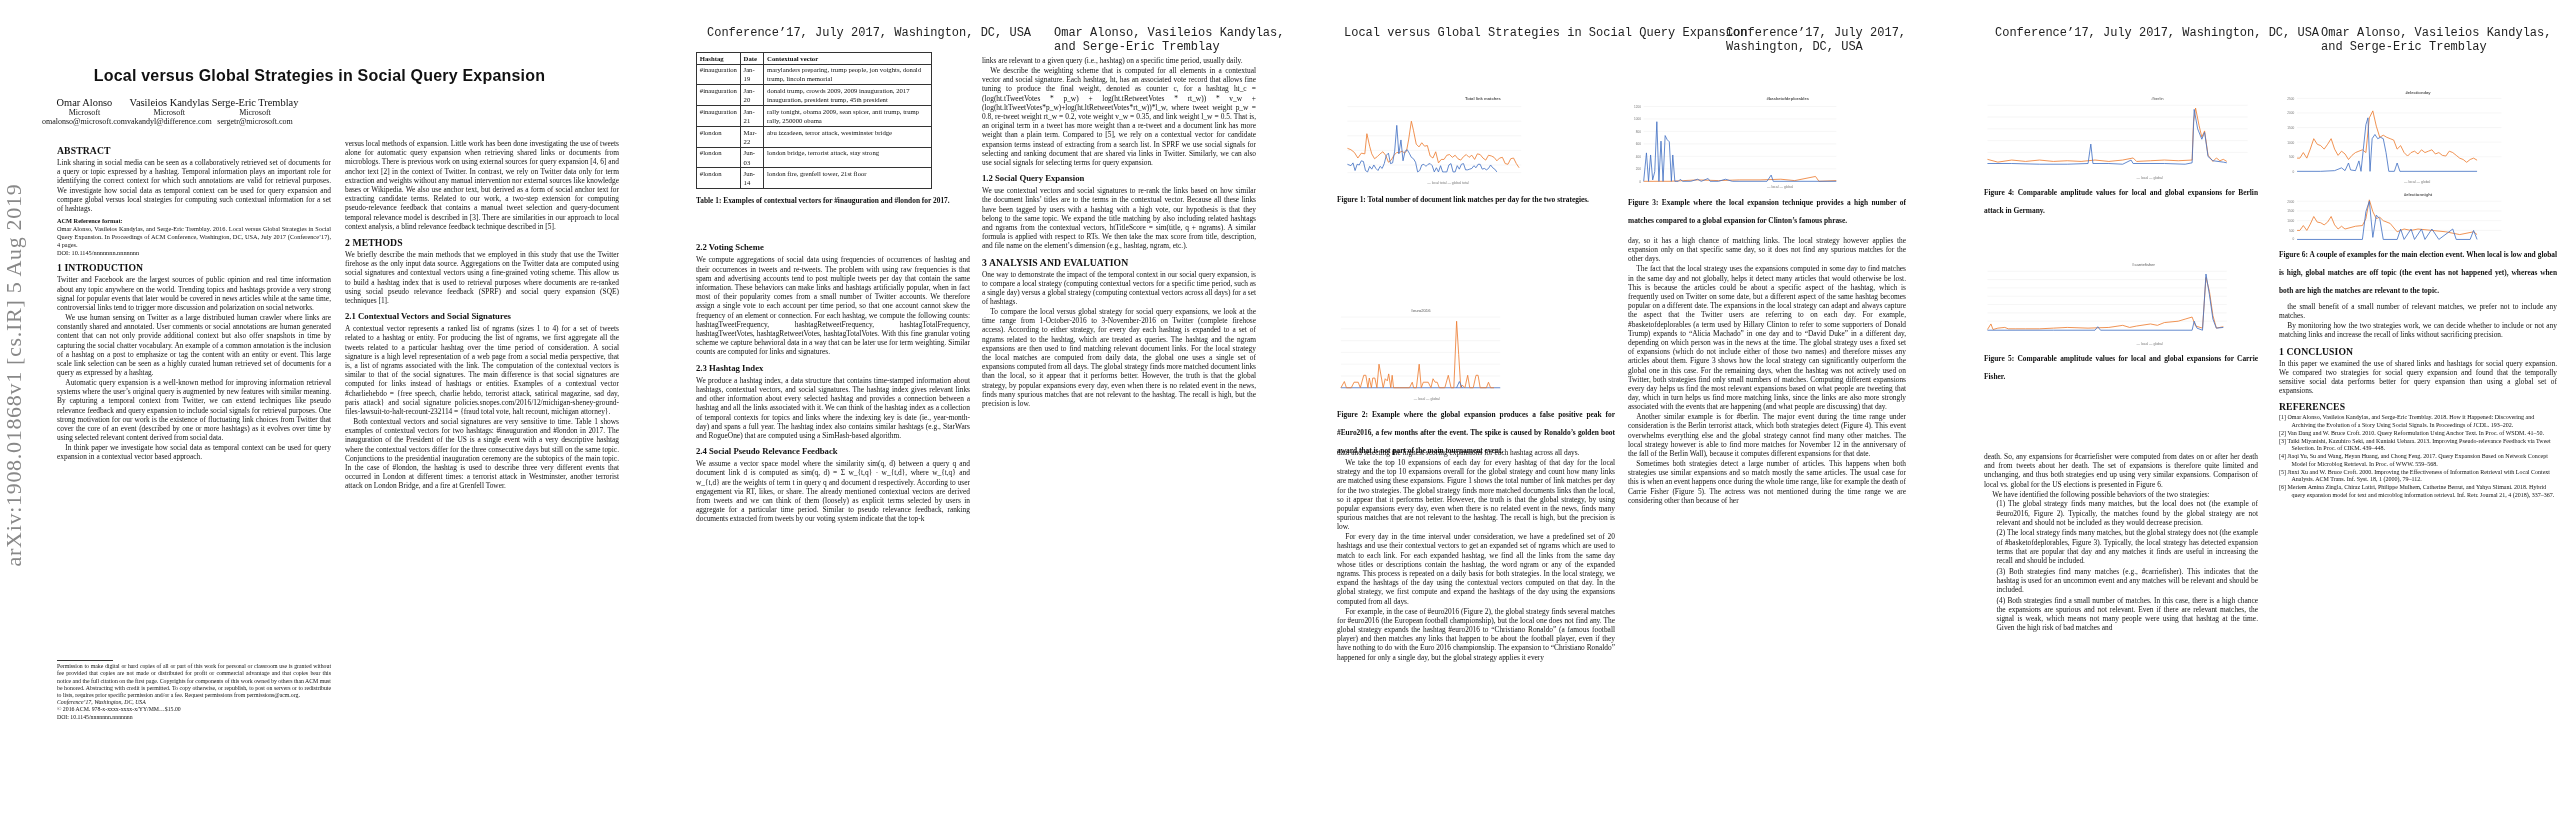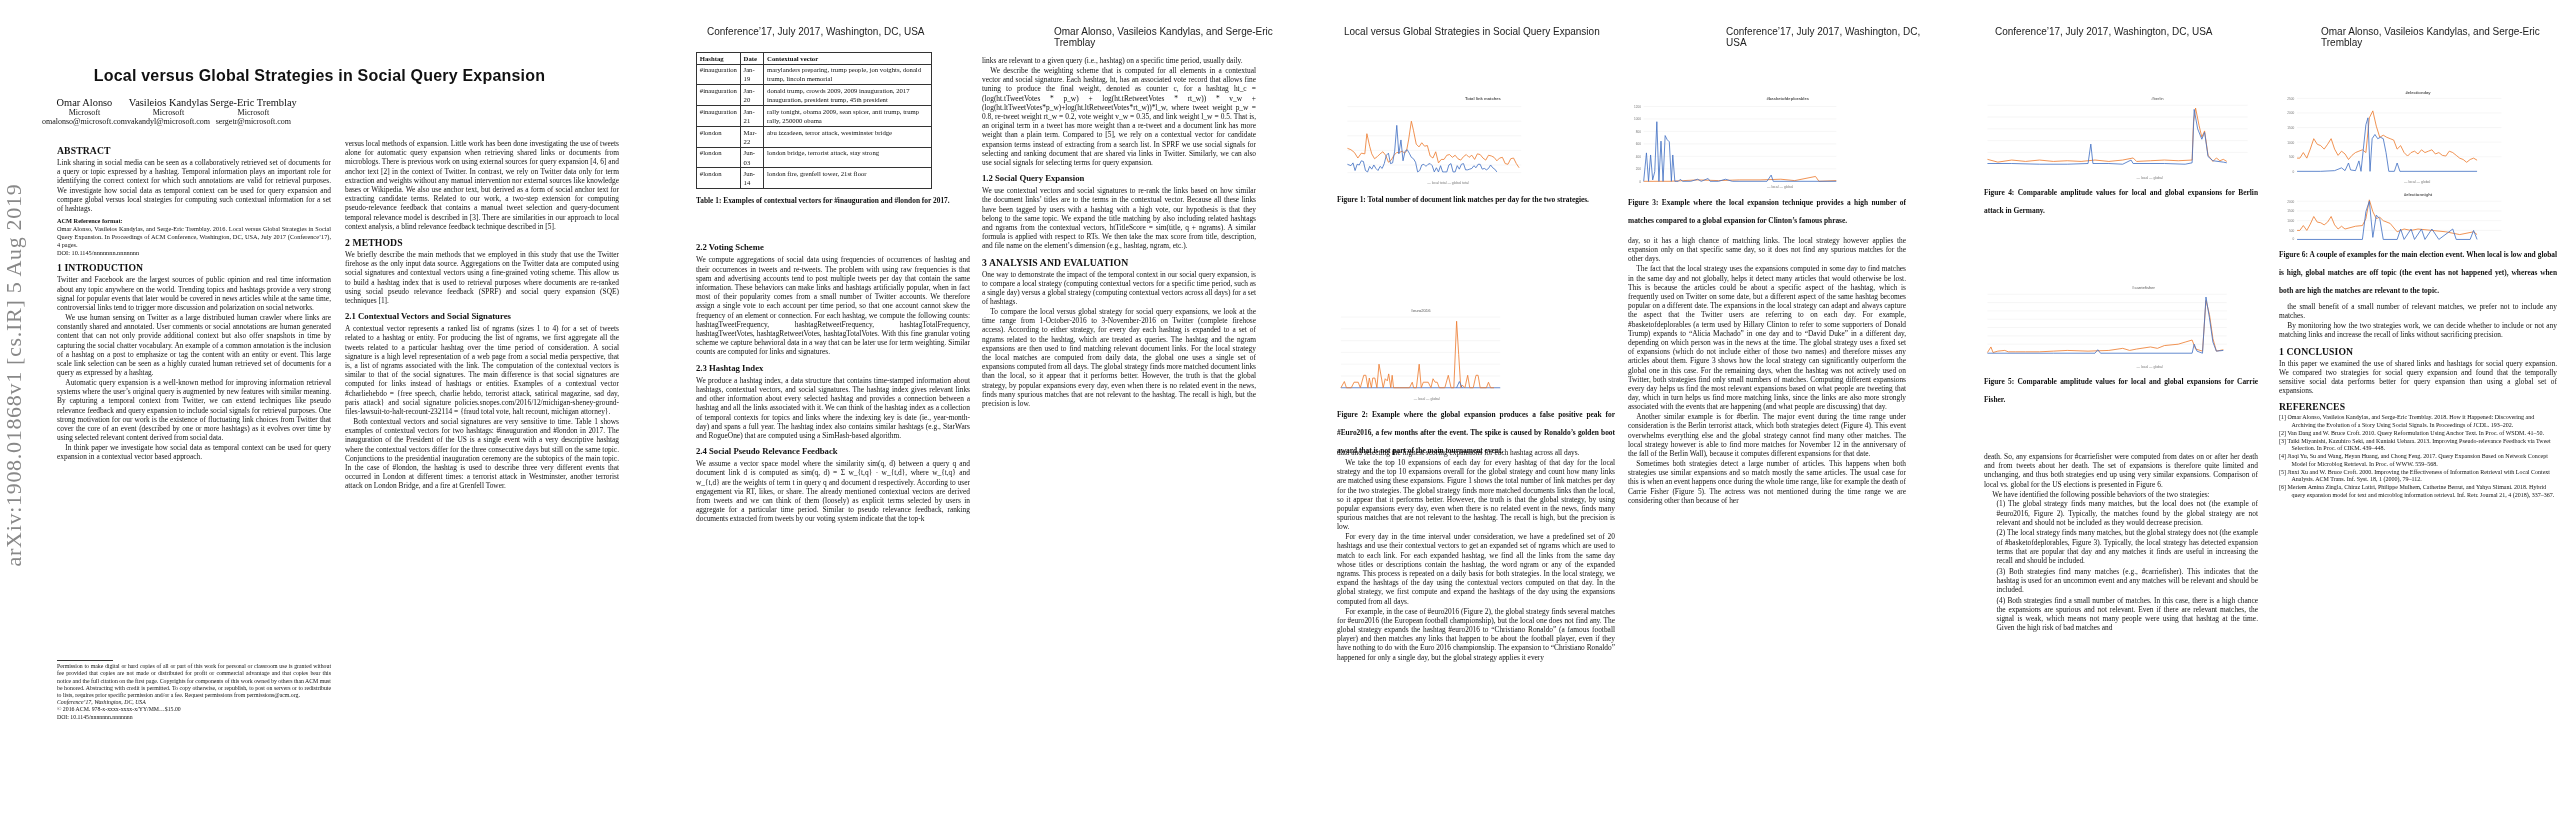--- a/index.html
+++ b/index.html
@@ -1,20 +1,20 @@
 <!DOCTYPE html>
 <html style="font-size:11px"><head>
 <meta charset="utf-8">
 <style>
 *{box-sizing:border-box;margin:0;padding:0}
 html,body{width:2576px;height:834px;background:#fff;overflow:hidden}
 body{font-family:"Liberation Serif","DejaVu Serif",serif;color:#111;position:relative}
 .page{position:absolute;top:0;height:834px;width:644px;background:#fff}
 .p1{left:0}.p2{left:644px}.p3{left:1288px}.p4{left:1932px}
-.running{position:absolute;top:26.4px;font-family:Liberation Sans, sans-serif;font-size:10px;color:#222}
+.running{position:absolute;top:26.4px;font-family:Liberation Mono, monospace;font-size:12px;color:#222}
 .col{position:absolute;width:274px;font-size:7.4px;line-height:9.2px;text-align:justify}
 .col p{text-indent:8.3px;margin-bottom:0.7px}
 .col p.ni{text-indent:0}
 h1.title{position:absolute;left:21px;width:597px;top:67px;text-align:center;font-family:"Liberation Sans","DejaVu Sans",sans-serif;font-weight:bold;font-size:16px;letter-spacing:0.2px}
 .authors{position:absolute;top:97px;left:42px;width:556px;display:flex;justify-content:flex-start;text-align:center}
 .author .n{font-size:10.4px}
 .author .a,.author .e{font-size:8px}
 h2{font-size:9.7px;font-weight:bold;margin:7px 0 2.8px;text-indent:0;letter-spacing:0.1px}
 h3{font-size:8.7px;font-weight:bold;margin:7px 0 2.8px}
 .arxiv{position:absolute;left:2.8px;top:97px;width:23.6px;height:556px;display:flex;align-items:center;justify-content:center}
@@ -40,21 +40,21 @@
   <h1 class="title">Local versus Global Strategies in Social Query Expansion</h1>
   <div class="authors">
     <div class="author">
       <div class="n">Omar Alonso</div>
       <div class="a">Microsoft</div>
       <div class="e">omalonso@microsoft.com</div>
     </div>
     <div class="author">
       <div class="n">Vasileios Kandylas</div>
       <div class="a">Microsoft</div>
-      <div class="e">vakandyl@microsoft.com</div>
+      <div class="e">vakandyl@difference.com</div>
     </div>
     <div class="author">
       <div class="n">Serge-Eric Tremblay</div>
       <div class="a">Microsoft</div>
       <div class="e">sergetr@microsoft.com</div>
     </div>
   </div>
 
   <div class="col" style="left:57px;top:139px">
     <h2>ABSTRACT</h2>
@@ -254,21 +254,21 @@
           <line x1="5" y1="67" x2="380" y2="67"></line>
           <line x1="5" y1="84" x2="380" y2="84"></line>
       </g>
       <polyline fill="none" stroke="#ED7D31" stroke-width="1.2" points="5,94 20,98 40,95 60,97 80,95 100,97 120,96 140,97 160,95 180,97 200,95 215,92 220,97 240,96 260,95 280,96 300,95 302,40 305,20 310,45 314,62 318,53 323,88 330,97 335,92 340,96 345,94 350,97"></polyline>
       <polyline fill="none" stroke="#4472C4" stroke-width="1.2" points="5,100 40,100 80,101 120,101 150,100 154,72 157,100 180,100 200,101 212,95 215,100 260,100 290,101 300,99 303,22 308,50 314,65 318,55 323,90 330,96 345,98 350,99"></polyline>
       <text x="220" y="122" font-size="5" fill="#777" font-family="Liberation Sans, sans-serif">— local  — global</text>
     </svg>
     <div class="caption" style="width:274px">Figure 4: Comparable amplitude values for local and global expansions for Berlin attack in Germany.</div>
   </div>
 
-  <div class="fig" style="left:52px;top:283px;width:274px">
+  <div class="fig" style="left:52px;top:260px;width:274px">
     <svg width="274" height="87" viewBox="0 0 395 125">
       <text x="230" y="9" font-size="6" text-anchor="middle" fill="#555" font-family="Liberation Sans, sans-serif">#carriefisher</text>
       <g stroke="#eee" stroke-width="0.8">
         <line x1="5" y1="16" x2="350" y2="16"></line>
           <line x1="5" y1="28" x2="350" y2="28"></line>
           <line x1="5" y1="40" x2="350" y2="40"></line>
           <line x1="5" y1="52" x2="350" y2="52"></line>
           <line x1="5" y1="64" x2="350" y2="64"></line>
           <line x1="5" y1="76" x2="350" y2="76"></line>
           <line x1="5" y1="88" x2="350" y2="88"></line>

